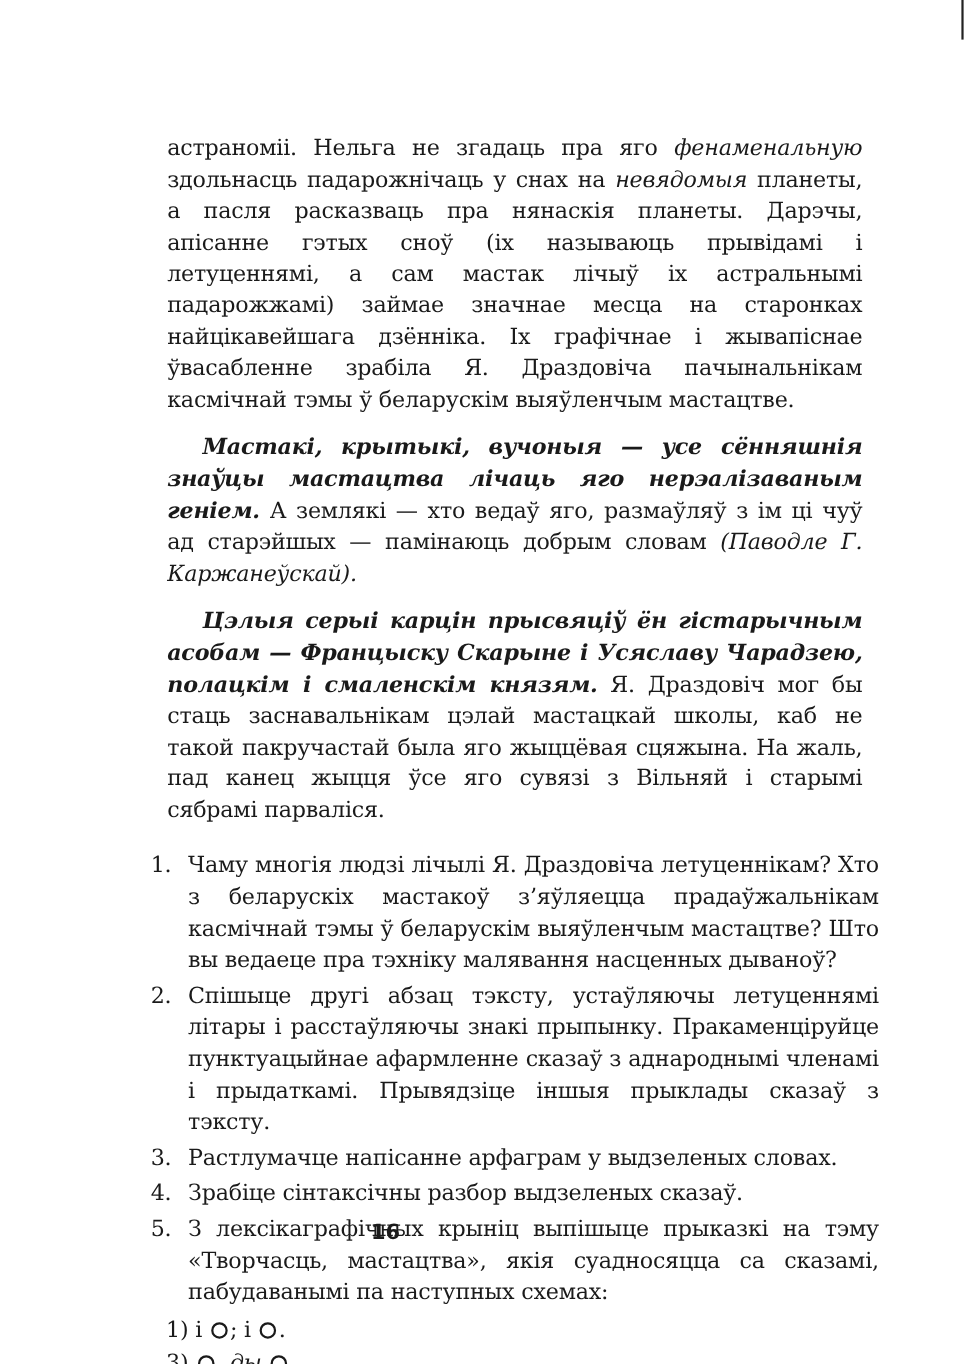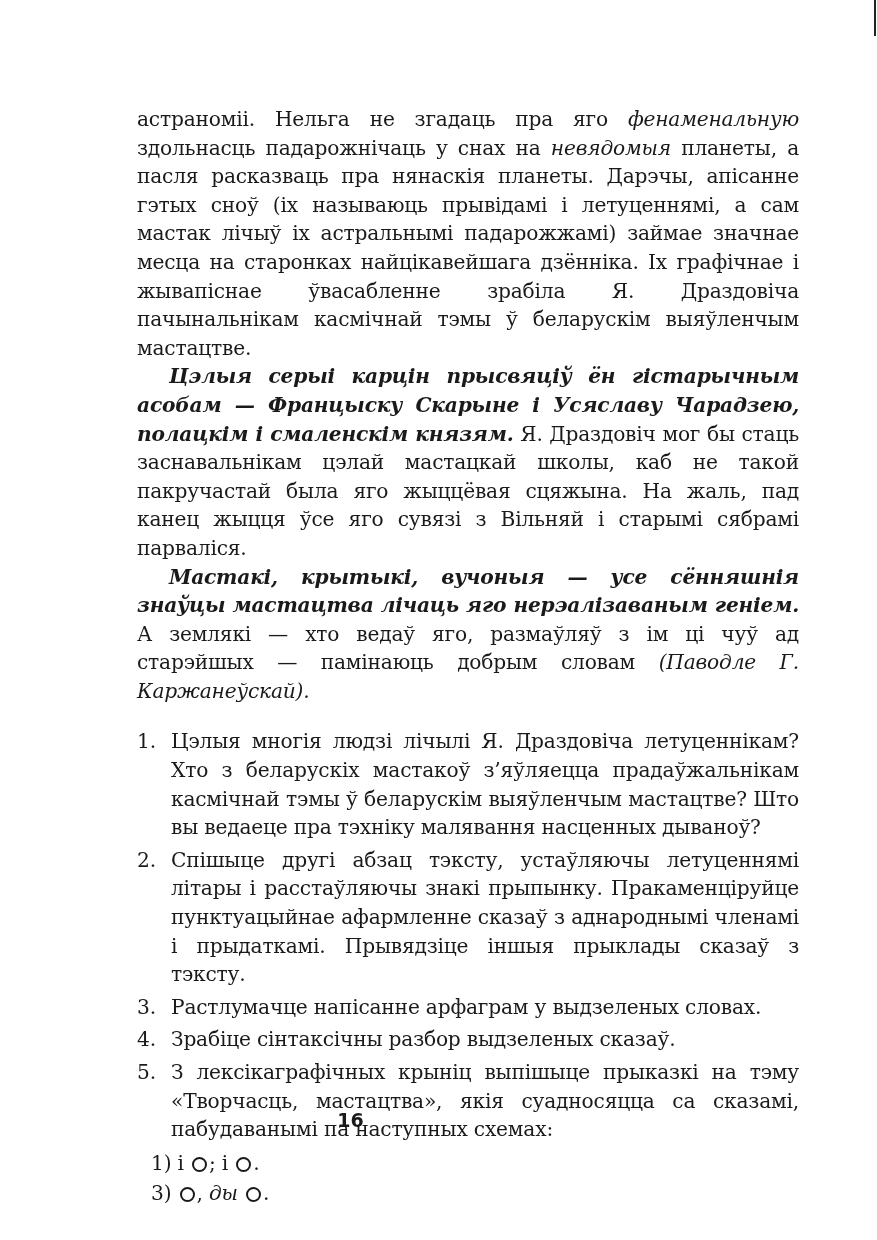--- a/index.html
+++ b/index.html
@@ -4,21 +4,21 @@
   <style>
     html, body { margin: 0; padding: 0; background: #ffffff; }
     body { width: 877px; height: 1240px; position: relative; overflow: hidden; }
     .edge-mark { position: absolute; left: 874px; top: 0; width: 2px; height: 36px; background: #222; }
     .page {
       position: absolute; left: 137px; top: 105px; width: 662px;
       font-family: "DejaVu Serif", "Liberation Serif", serif;
       font-size: 20.2px; line-height: 28.6px; color: #1a1a1a;
       text-align: justify; letter-spacing: -0.2px;
     }
-    .para { margin: 0; }
+    .para { margin: 15px; }
     .para.indent { text-indent: 32px; }
     .para.last-line-left { text-align-last: left; }
     .bi { font-weight: bold; font-style: italic; }
     .it { font-style: italic; text-align: center; }
     .tasks { margin-top: 22px; }
     .task { display: flex; margin-bottom: 4px; }
     .task .num { width: 34px; flex: none; text-align: left; }
     .task .body { flex: 1; text-align: justify; text-align-last: left; }
     .schemes { margin-left: 14px; }
     .scheme { line-height: 30px; text-align: left; }
@@ -36,28 +36,28 @@
     }
   </style>
 </head>
 <body>
 
 <div class="edge-mark"></div>
 
 <div class="page">
   <p class="para last-line-left"><span>астраноміі. Нельга не згадаць пра яго </span><span class="it">фенаменальную</span><span> здольнасць падарожнічаць у снах на </span><span class="it">невядомыя</span><span> планеты, а пасля расказваць пра нянаскія планеты. Дарэчы, апісанне гэтых сноў (іх называюць прывідамі і летуценнямі, а сам мастак лічыў іх астральнымі падарожжамі) займае значнае месца на старонках найцікавейшага дзённіка. Іх графічнае і жывапіснае ўвасабленне зрабіла Я. Драздовіча пачынальнікам касмічнай тэмы ў беларускім выяўленчым мастацтве.</span></p>
 
+  <p class="para indent last-line-left"><span class="bi">Мастакі, крытыкі, вучоныя — усе сённяшнія знаўцы мастацтва лічаць яго нерэалізаваным геніем.</span><span> А землякі — хто ведаў яго, размаўляў з ім ці чуў ад старэйшых — памінаюць добрым словам </span><span class="it">(Паводле Г. Каржанеўскай).</span></p>
+
   <p class="para indent last-line-left"><span class="bi">Цэлыя серыі карцін прысвяціў ён гістарычным асобам — Францыску Скарыне і Усяславу Чарадзею, полацкім і смаленскім князям.</span><span> Я. Драздовіч мог бы стаць заснавальнікам цэлай мастацкай школы, каб не такой пакручастай была яго жыццёвая сцяжына. На жаль, пад канец жыцця ўсе яго сувязі з Вільняй і старымі сябрамі парваліся.</span></p>
-
-  <p class="para indent last-line-left"><span class="bi">Мастакі, крытыкі, вучоныя — усе сённяшнія знаўцы мастацтва лічаць яго нерэалізаваным геніем.</span><span> А землякі — хто ведаў яго, размаўляў з ім ці чуў ад старэйшых — памінаюць добрым словам </span><span class="it">(Паводле Г. Каржанеўскай).</span></p>
 
   <div class="tasks">
     <div class="task">
       <span class="num">1.</span>
-      <span class="body">Цэлыя многія людзі лічылі Я. Драздовіча летуценнікам? Хто з беларускіх мастакоў з’яўляецца прадаўжальнікам касмічнай тэмы ў беларускім выяўленчым мастацтве? Што вы ведаеце пра тэхніку малявання насценных дываноў?</span>
+      <span class="body">Чаму многія людзі лічылі Я. Драздовіча летуценнікам? Хто з беларускіх мастакоў з’яўляецца прадаўжальнікам касмічнай тэмы ў беларускім выяўленчым мастацтве? Што вы ведаеце пра тэхніку малявання насценных дываноў?</span>
     </div>
     <div class="task">
       <span class="num">2.</span>
       <span class="body">Спішыце другі абзац тэксту, устаўляючы летуценнямі літары і расстаўляючы знакі прыпынку. Пракаменціруйце пунктуацыйнае афармленне сказаў з аднароднымі членамі і прыдаткамі. Прывядзіце іншыя прыклады сказаў з тэксту.</span>
     </div>
     <div class="task">
       <span class="num">3.</span>
       <span class="body">Растлумачце напісанне арфаграм у выдзеленых словах.</span>
     </div>
     <div class="task">

